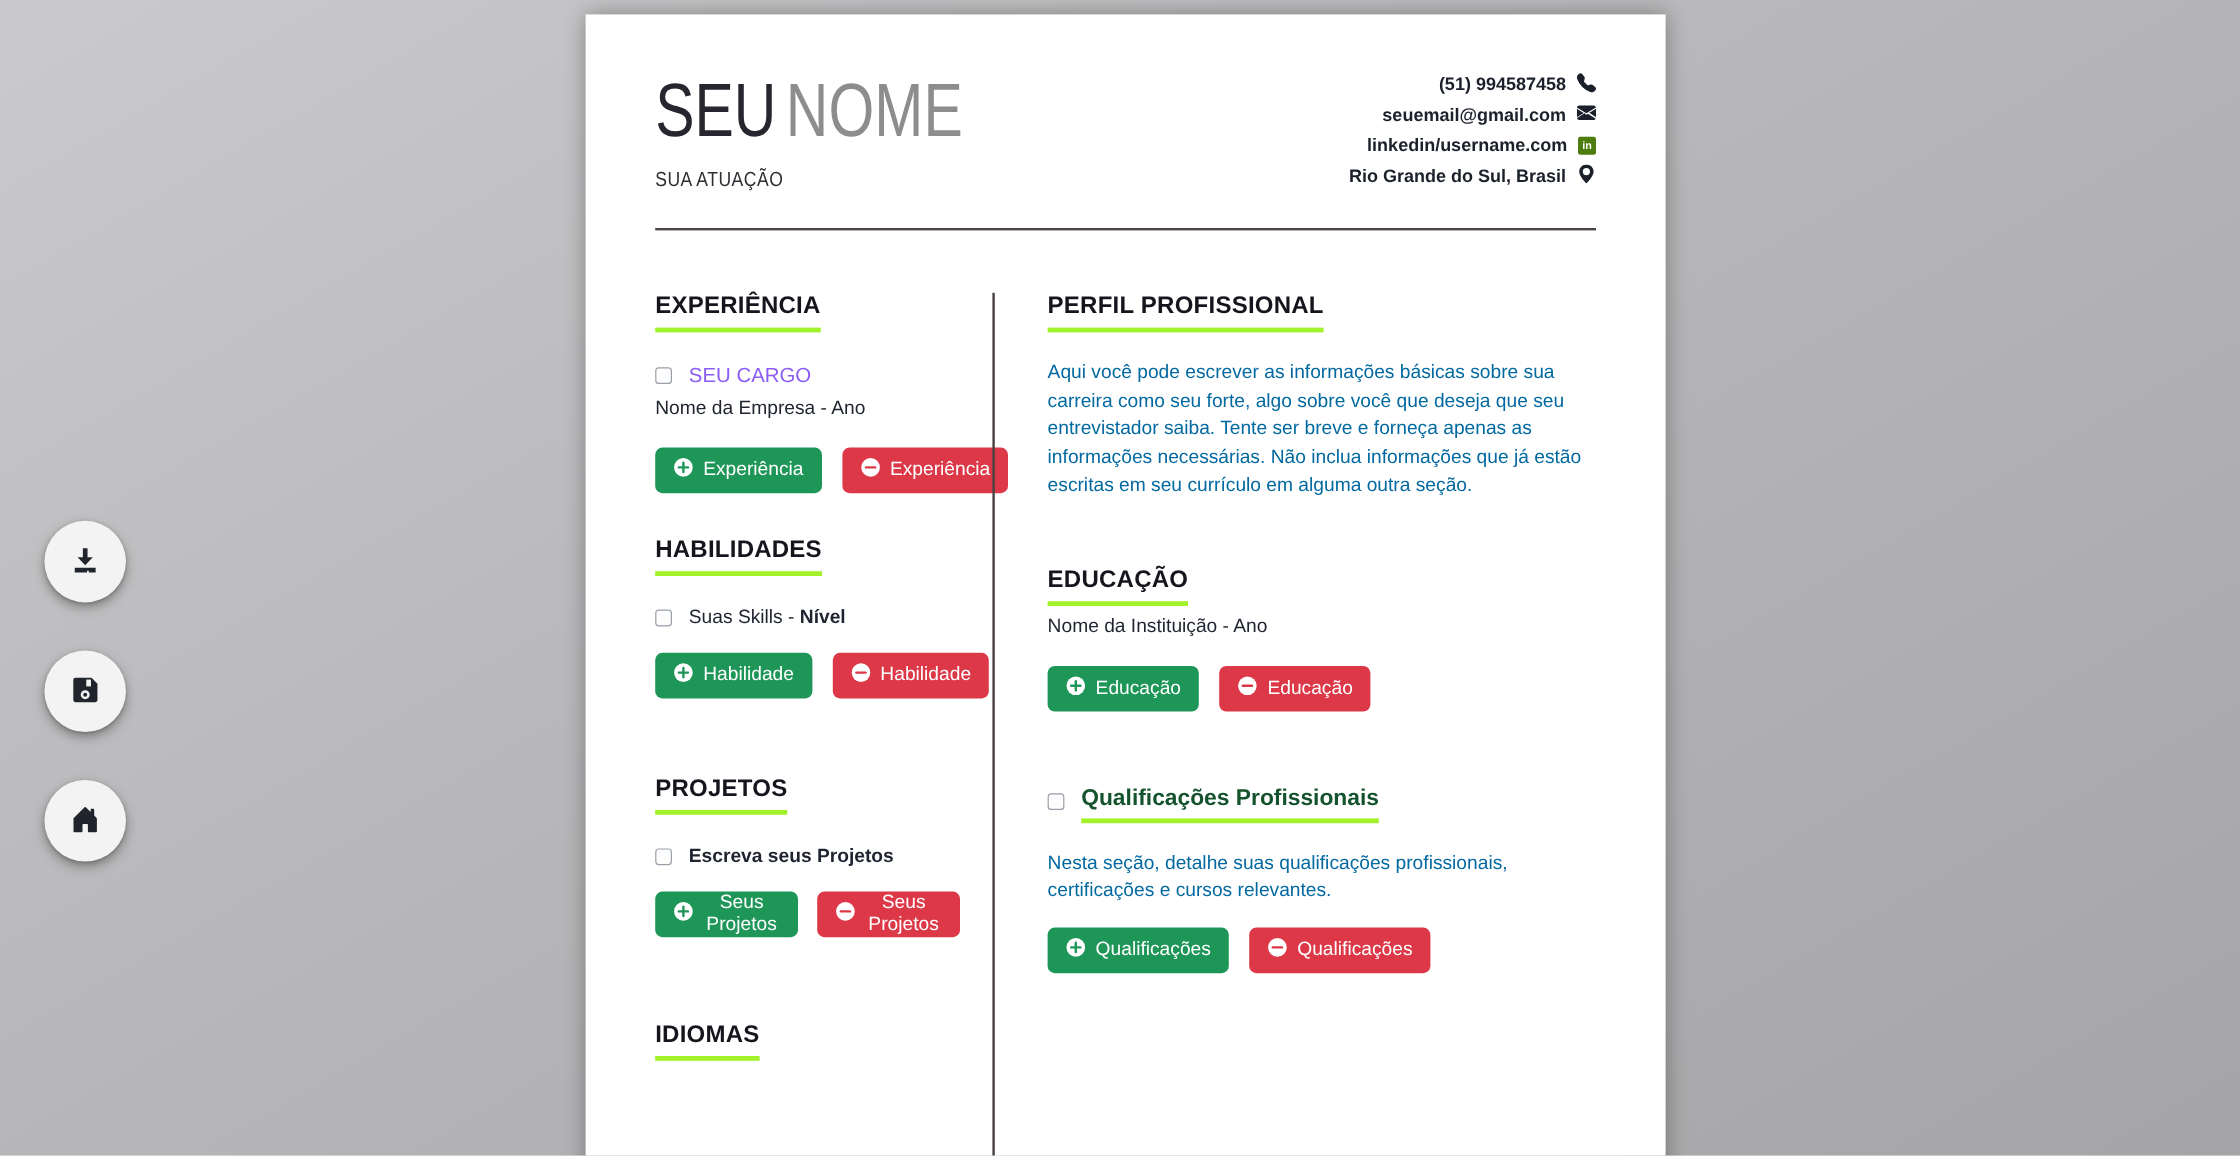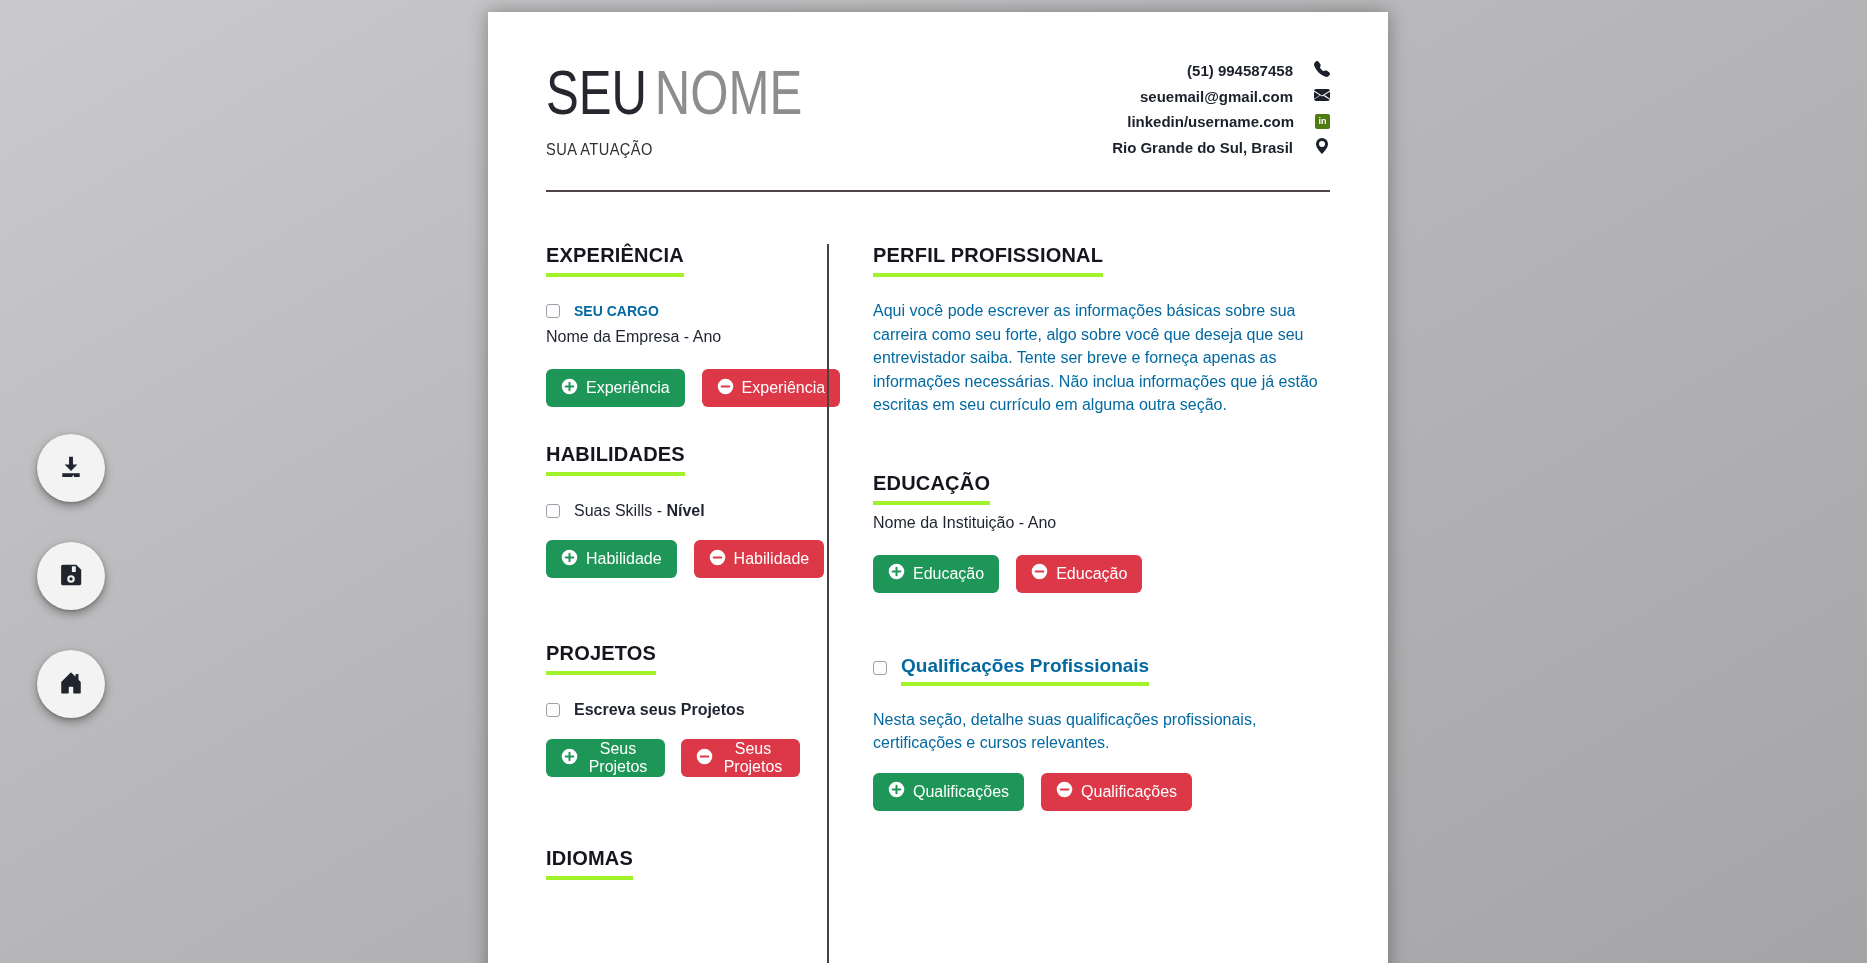--- a/index.html
+++ b/index.html
@@ -37,21 +37,21 @@
   }
   .brand-first { color:#26262e; }
   .brand-last  { color:#8d8d8d; margin-left:10px; }
   .brand-role {
     margin-top:16px; font-size:17px; font-weight:500; color:#2e2e33;
     letter-spacing:.5px; display:inline-block; transform:scaleX(.86);
     transform-origin:left; white-space:nowrap;
   }
   .contact { padding-top:2px; }
   .contact-row {
-    display:flex; justify-content:flex-end; align-items:center; gap:21px;
+    display:flex; justify-content:flex-end; align-items:center; gap:9px;
     height:25.5px; font-size:15px; font-weight:700; color:#1b202b;
   }
   .contact-row svg { width:16px; height:16px; fill:#1b202b; flex:0 0 auto; }
   .li-badge {
     width:15px; height:15px; background:#4d7c0f; border-radius:2px;
     color:#fff; font-size:9px; font-weight:700; line-height:15px; text-align:center;
   }
 
   .head-rule { border:none; border-top:2px solid #4c4343; margin-top:30px; }
 
@@ -67,42 +67,42 @@
   }
   .sec-block { margin-top:36px; }
   .sec-block.first { margin-top:0; }
 
   .check-row { display:flex; align-items:center; gap:14px; margin-top:26px; }
   input[type="checkbox"] {
     appearance:none; -webkit-appearance:none; width:14px; height:14px;
     border:1.6px solid #9aa0a8; border-radius:3px; background:#fdfdfd;
     cursor:pointer; flex:0 0 auto;
   }
-  .item-title { font-size:14px; font-weight:700; color:#0369a1; }
+  .item-title { font-size:17px; font-weight:400; color:#8b5cf6; }
   .item-label { font-size:16px; font-weight:400; color:#1f2430; }
   .item-label b { font-weight:700; }
   .item-label.semibold { font-weight:700; }
   .item-sub { font-size:16px; color:#1f2430; margin-top:6px; line-height:24px; }
 
   .btn-row { display:flex; gap:17px; margin-top:20px; }
   .btn-row.stacked { gap:16px; align-items:flex-start; }
   .btn {
     display:inline-flex; align-items:center; gap:8px;
     border:none; border-radius:6px; cursor:pointer;
     padding:0 15px; height:38px; font-size:16px; color:#fff;
     font-family:inherit;
   }
   .btn svg { width:17px; height:17px; }
   .btn-green { background:#1e9658; }
   .btn-red   { background:#dc3848; }
 
   .para { font-size:16px; line-height:23.5px; color:#0369a1; margin-top:22px; max-width:462px; }
 
   .quali-head {
-    font-size:19px; font-weight:700; color:#0369a1;
+    font-size:19px; font-weight:700; color:#14532d;
     display:inline-block; padding-bottom:5px; border-bottom:4px solid #a2f229;
   }
   .quali-row { margin-top:62px; align-items:flex-start; }
 </style>
 </head>
 <body>
 
 <div class="fab-col">
   <button class="fab">
     <span>

